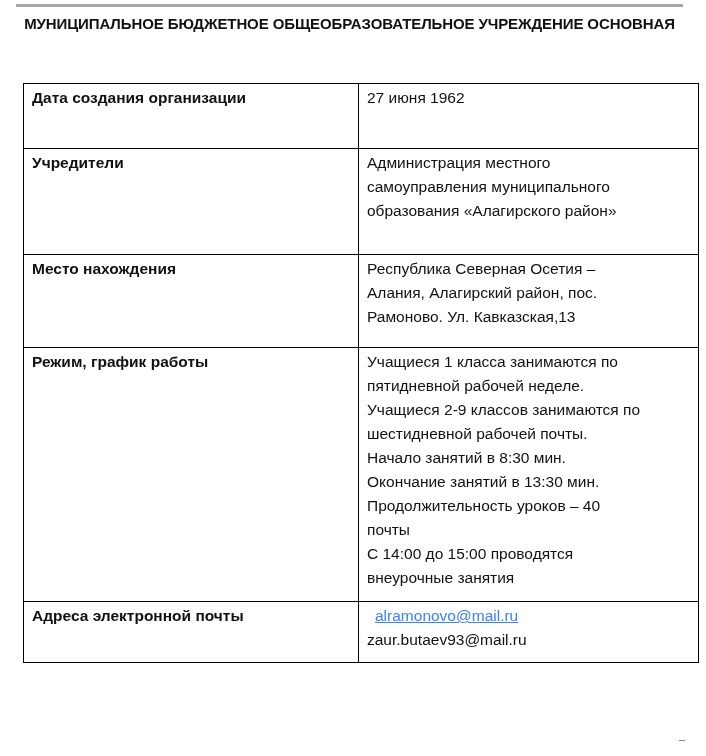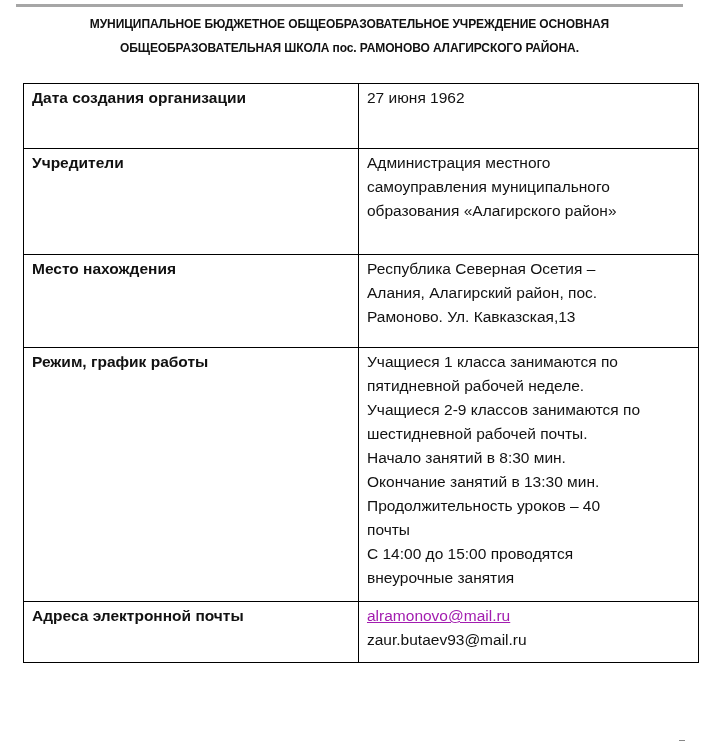--- a/index.html
+++ b/index.html
@@ -6,47 +6,46 @@
     body {
       width: 706px; height: 756px; position: relative; overflow: hidden;
       font-family: "Liberation Sans", "DejaVu Sans", sans-serif; color: #111;
     }
     .top-rule {
       position: absolute; left: 16px; top: 4px; width: 667px; height: 3px;
       background: #a6a6a6;
     }
     .doc-title {
       position: absolute; left: 16px; top: 12px; width: 667px;
-      text-align: center; font-weight: bold; font-size: 12px; line-height: 24px;
+      text-align: center; font-weight: bold; font-size: 15px; line-height: 24px;
       letter-spacing: -0.1px;
     }
     table.info {
       position: absolute; left: 23px; top: 83px; width: 658px;
       border-collapse: collapse; table-layout: fixed;
     }
     table.info td {
       border: 1.5px solid #000; vertical-align: top;
       padding: 2px 8px 0 8px; font-size: 15.5px; line-height: 24px;
     }
     td.label { width: 318px; font-weight: bold; }
     td.value { width: 323px; }
     .line { display: block; white-space: nowrap; }
-    a.email { color: #a21caf; text-decoration: underline; }
+    a.email { color: #3b82f6; text-decoration: underline; margin-left: 8px; }
     .corner-mark {
       position: absolute; left: 679px; top: 740px; width: 6px; height: 1px; background: #888;
     }
   </style>
 </head>
 <body>
 
 <div class="top-rule"></div>
 
 <div class="doc-title">
   <span class="line">МУНИЦИПАЛЬНОЕ БЮДЖЕТНОЕ ОБЩЕОБРАЗОВАТЕЛЬНОЕ УЧРЕЖДЕНИЕ ОСНОВНАЯ</span>
-  <span class="line">ОБЩЕОБРАЗОВАТЕЛЬНАЯ ШКОЛА пос. РАМОНОВО АЛАГИРСКОГО РАЙОНА.</span>
 </div>
 
 <table class="info">
   <tbody>
       <tr style="height:65px">
     <td class="label">Дата создания организации</td>
     <td class="value">
       <span class="line">27 июня 1962</span>
     </td>
   </tr>

